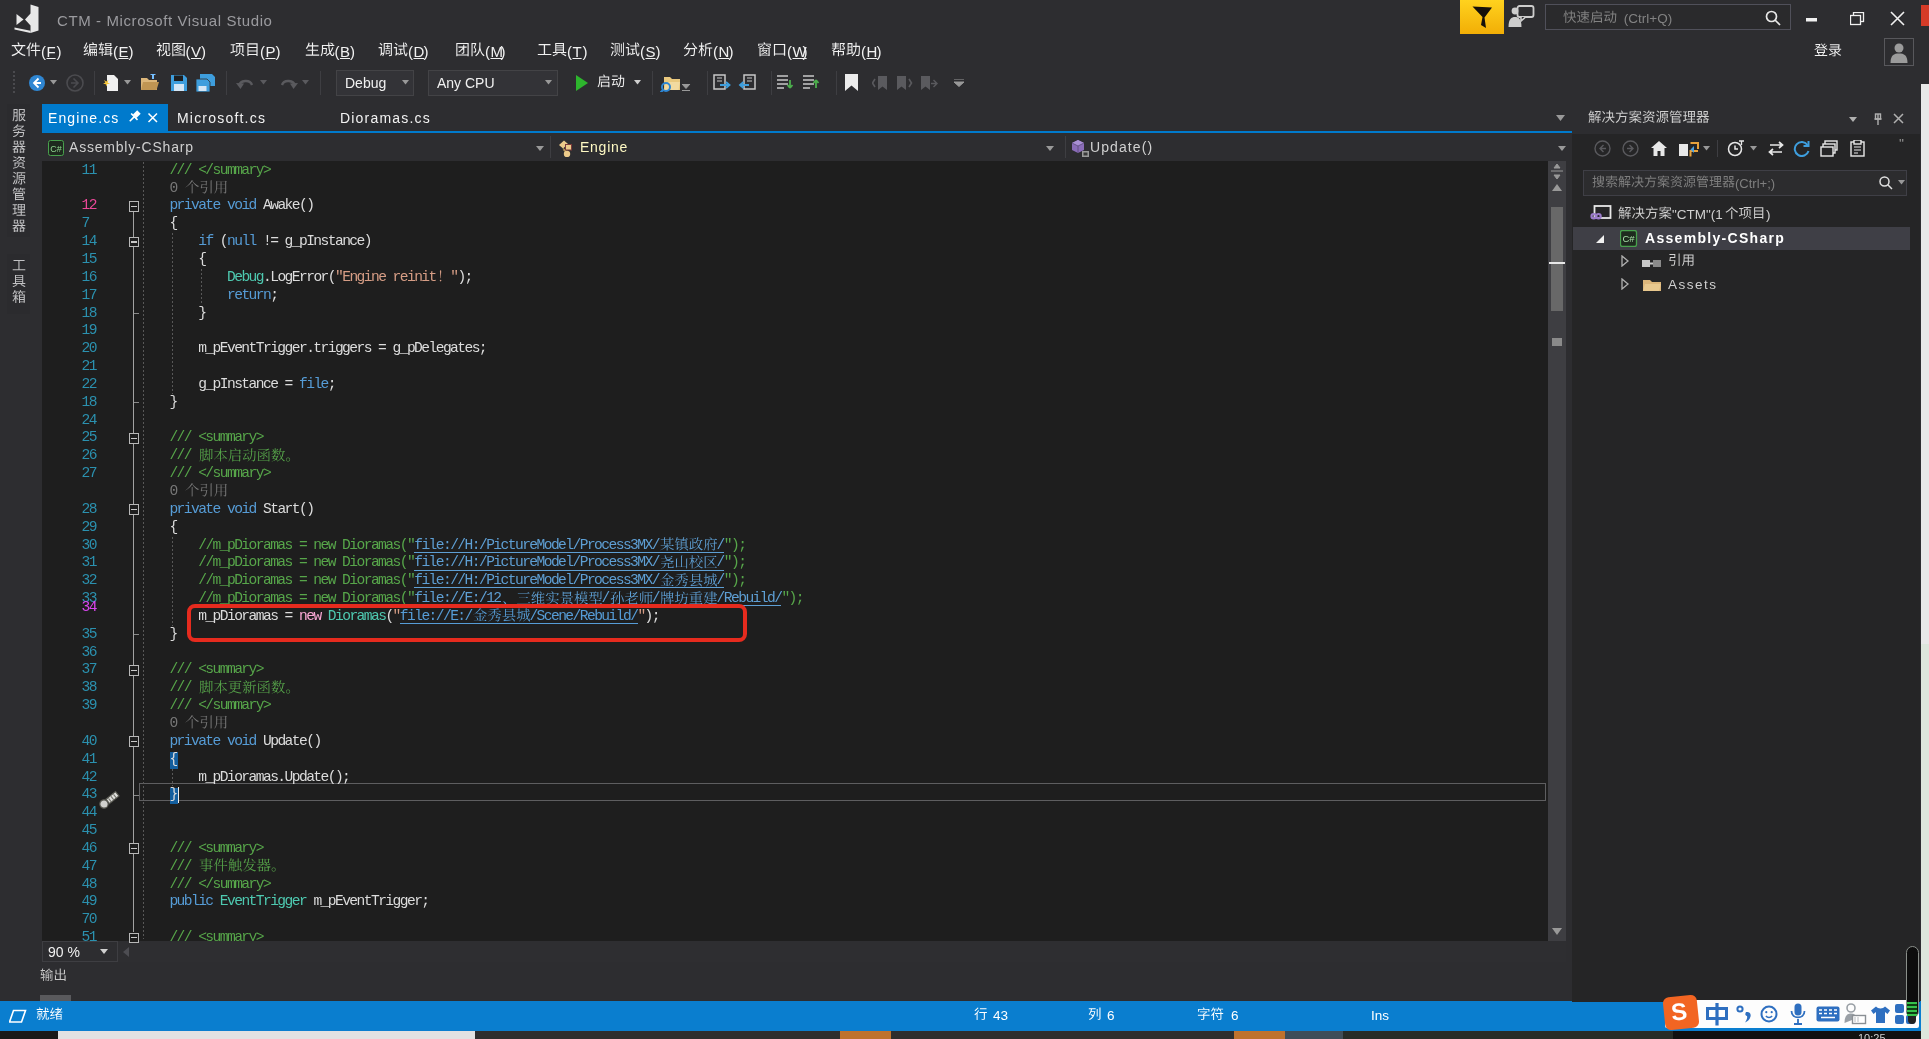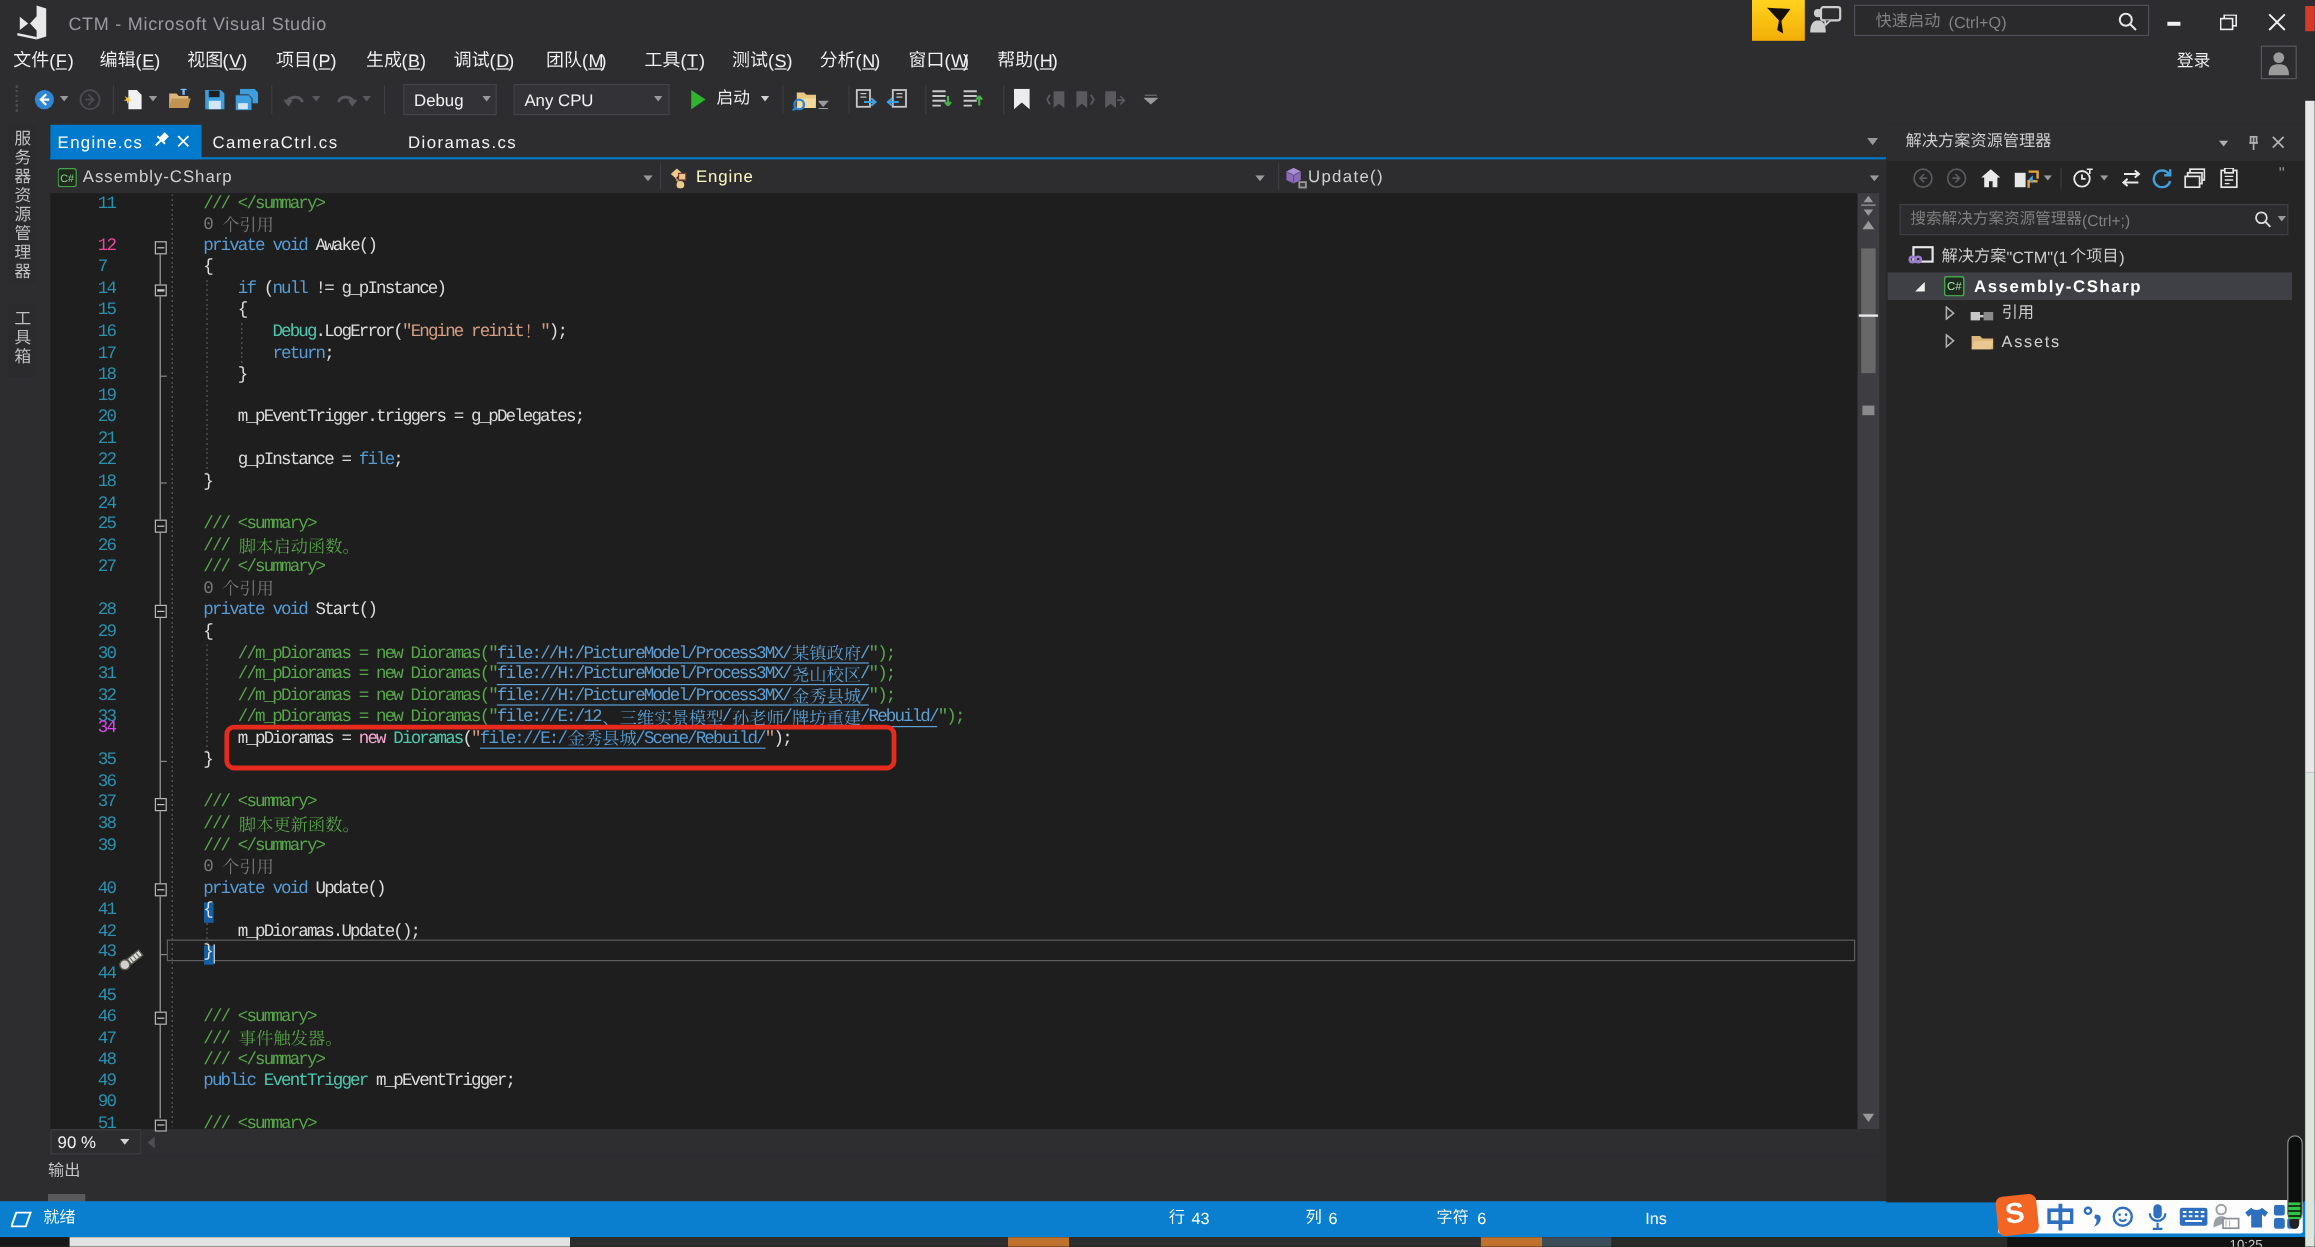--- a/index.html
+++ b/index.html
@@ -255,21 +255,21 @@
 <div style="position:absolute;left:48px;top:109.8px;font:400 14px 'Liberation Sans',sans-serif;color:#fff;white-space:pre;letter-spacing:1.1px;">Engine.cs</div>
 <svg style="position:absolute;left:125px;top:108px;" width="18" height="18" viewBox="0 0 18 18">
       <g transform="rotate(45 9 9)">
         <rect x="6.5" y="2" width="5" height="6" fill="#fff"></rect>
         <path d="M4.5 8.5 H13.5 M9 8.5 V15" stroke="#fff" stroke-width="1.6"></path>
       </g>
     </svg>
 <svg style="position:absolute;left:147px;top:112px;" width="12" height="12" viewBox="0 0 12 12">
       <path d="M1.5 1.5 L10 10 M10 1.5 L1.5 10" stroke="#fff" stroke-width="1.5"></path>
     </svg>
-<div style="position:absolute;left:177px;top:109.8px;font:400 14px 'Liberation Sans',sans-serif;color:#f2f2f2;white-space:pre;letter-spacing:1.2px;">CameraCtrl.cs</div>
+<div style="position:absolute;left:177px;top:109.8px;font:400 14px 'Liberation Sans',sans-serif;color:#f2f2f2;white-space:pre;letter-spacing:1.2px;">Microsoft.cs</div>
 <div style="position:absolute;left:340px;top:109.8px;font:400 14px 'Liberation Sans',sans-serif;color:#f2f2f2;white-space:pre;letter-spacing:1.2px;">Dioramas.cs</div>
 <div style="position:absolute;left:42px;top:131px;width:1530px;height:2px;background:#007acc;"></div>
 <svg style="position:absolute;left:1556px;top:115px;" width="10" height="8" viewBox="0 0 10 8">
       <path d="M0 0 H9 L4.5 6 Z" fill="#999"></path>
     </svg>
 <div style="position:absolute;left:42px;top:133px;width:1530px;height:28px;background:#2d2d30;"></div>
 <div style="position:absolute;left:550px;top:136px;width:1px;height:22px;background:#3e3e42;"></div>
 <div style="position:absolute;left:1065px;top:136px;width:1px;height:22px;background:#3e3e42;"></div>
 <svg style="position:absolute;left:48px;top:140px;" width="17" height="16" viewBox="0 0 17 16">
       <rect x="0.5" y="0.5" width="15" height="15" rx="2" fill="#1e2a1e" stroke="#48a14d"></rect>
@@ -337,21 +337,21 @@
 <div style="position:absolute;left:81.5px;top:732.8399999999999px;font:400 14.6px 'Liberation Mono',monospace;color:#2b91af;white-space:pre;line-height:17.8px;letter-spacing:-1.5609px">40</div>
 <div style="position:absolute;left:81.5px;top:750.685px;font:400 14.6px 'Liberation Mono',monospace;color:#2b91af;white-space:pre;line-height:17.8px;letter-spacing:-1.5609px">41</div>
 <div style="position:absolute;left:81.5px;top:768.53px;font:400 14.6px 'Liberation Mono',monospace;color:#2b91af;white-space:pre;line-height:17.8px;letter-spacing:-1.5609px">42</div>
 <div style="position:absolute;left:81.5px;top:786.375px;font:400 14.6px 'Liberation Mono',monospace;color:#2b91af;white-space:pre;line-height:17.8px;letter-spacing:-1.5609px">43</div>
 <div style="position:absolute;left:81.5px;top:804.22px;font:400 14.6px 'Liberation Mono',monospace;color:#2b91af;white-space:pre;line-height:17.8px;letter-spacing:-1.5609px">44</div>
 <div style="position:absolute;left:81.5px;top:822.065px;font:400 14.6px 'Liberation Mono',monospace;color:#2b91af;white-space:pre;line-height:17.8px;letter-spacing:-1.5609px">45</div>
 <div style="position:absolute;left:81.5px;top:839.9099999999999px;font:400 14.6px 'Liberation Mono',monospace;color:#2b91af;white-space:pre;line-height:17.8px;letter-spacing:-1.5609px">46</div>
 <div style="position:absolute;left:81.5px;top:857.7549999999999px;font:400 14.6px 'Liberation Mono',monospace;color:#2b91af;white-space:pre;line-height:17.8px;letter-spacing:-1.5609px">47</div>
 <div style="position:absolute;left:81.5px;top:875.5999999999999px;font:400 14.6px 'Liberation Mono',monospace;color:#2b91af;white-space:pre;line-height:17.8px;letter-spacing:-1.5609px">48</div>
 <div style="position:absolute;left:81.5px;top:893.4449999999999px;font:400 14.6px 'Liberation Mono',monospace;color:#2b91af;white-space:pre;line-height:17.8px;letter-spacing:-1.5609px">49</div>
-<div style="position:absolute;left:81.5px;top:911.29px;font:400 14.6px 'Liberation Mono',monospace;color:#2b91af;white-space:pre;line-height:17.8px;letter-spacing:-1.5609px">90</div>
+<div style="position:absolute;left:81.5px;top:911.29px;font:400 14.6px 'Liberation Mono',monospace;color:#2b91af;white-space:pre;line-height:17.8px;letter-spacing:-1.5609px">70</div>
 <div style="position:absolute;left:81.5px;top:929.135px;font:400 14.6px 'Liberation Mono',monospace;color:#2b91af;white-space:pre;line-height:17.8px;letter-spacing:-1.5609px">51</div>
 <div style="position:absolute;left:169.4px;top:161.8px;font:400 14.6px 'Liberation Mono',monospace;color:#57a64a;white-space:pre;line-height:17.8px;letter-spacing:-1.5609px">/// &lt;/summary&gt;</div>
 <div style="position:absolute;left:169.4px;top:179.645px;font:400 14.6px 'Liberation Mono',monospace;color:#787878;white-space:pre;line-height:17.8px;letter-spacing:-1.5609px">0 </div>
 <svg style="position:absolute;left:185.0px;top:180.0px;overflow:visible" width="43.2" height="14.5">
       <path fill="#787878" d="M7.3 1.2Q6.8 2 6.1 2.9Q5.4 3.7 4.6 4.5Q3.7 5.4 2.7 6.1Q1.7 6.8 0.6 7.4L0.5 7.2Q1.5 6.5 2.4 5.7Q3.3 4.9 4.1 4Q4.9 3 5.5 2.1Q6.2 1.2 6.5 0.3L8.2 0.7Q8.1 0.9 8 0.9Q7.9 1 7.6 1Q8.3 2 9.2 3Q10.2 3.9 11.4 4.7Q12.6 5.5 13.9 6L13.9 6.2Q13.5 6.3 13.3 6.6Q13.1 6.8 13 7.1Q11.1 6 9.7 4.5Q8.2 3 7.3 1.2ZM8.2 4.5Q8.1 4.6 8 4.7Q7.9 4.8 7.6 4.9V13.2Q7.6 13.3 7.5 13.3Q7.4 13.4 7.2 13.5Q7 13.5 6.8 13.5H6.7V4.3Z M17.7 4.5H17.3L17.4 4.5Q17.4 4.8 17.3 5.2Q17.2 5.7 17.1 6.2Q17.1 6.7 17 7.1Q16.9 7.6 16.8 7.9H16.9L16.5 8.4L15.5 7.6Q15.6 7.5 15.8 7.4Q16.1 7.3 16.3 7.3L15.9 7.8Q16 7.5 16.1 7Q16.2 6.6 16.3 6Q16.3 5.5 16.4 5Q16.5 4.5 16.5 4.1ZM27.1 0.6Q27.1 0.8 27 0.9Q26.9 1 26.6 1V13.1Q26.6 13.2 26.5 13.3Q26.4 13.4 26.2 13.4Q26 13.5 25.8 13.5H25.6V0.5ZM21.5 7.5V7.9H16.4L16.5 7.5ZM20.9 7.5 21.5 6.9 22.6 7.8Q22.5 7.9 22.4 8Q22.2 8 22 8Q21.9 9.3 21.7 10.3Q21.4 11.4 21.1 12.1Q20.8 12.8 20.4 13Q20.1 13.3 19.7 13.4Q19.3 13.6 18.8 13.6Q18.8 13.3 18.7 13.1Q18.7 13 18.5 12.8Q18.3 12.7 17.9 12.6Q17.5 12.5 17 12.5V12.2Q17.4 12.2 17.8 12.3Q18.3 12.3 18.7 12.3Q19.1 12.4 19.2 12.4Q19.5 12.4 19.6 12.3Q19.7 12.3 19.8 12.2Q20.1 12 20.3 11.3Q20.6 10.7 20.8 9.7Q21 8.7 21.1 7.5ZM20.6 1.3 21.2 0.7 22.3 1.6Q22.2 1.7 22.1 1.7Q21.9 1.8 21.7 1.8V5.2Q21.7 5.3 21.6 5.3Q21.4 5.4 21.3 5.5Q21.1 5.5 20.9 5.5H20.8V1.3ZM21.2 4.5V4.9H16.9V4.5ZM21.2 1.3V1.7H15.7L15.6 1.3Z M31.2 1.4V1.2V0.9L32.3 1.4H32.2V5.7Q32.2 6.7 32.1 7.7Q32 8.8 31.8 9.8Q31.5 10.8 31 11.8Q30.5 12.7 29.6 13.5L29.3 13.3Q30.2 12.3 30.6 11Q31 9.8 31.1 8.5Q31.2 7.1 31.2 5.7ZM31.7 4.7H40.6V5.1H31.7ZM31.7 1.4H40.8V1.8H31.7ZM31.6 8.2H40.6V8.6H31.6ZM40.2 1.4H40.1L40.6 0.7L41.9 1.7Q41.8 1.8 41.6 1.9Q41.4 1.9 41.2 2V12.1Q41.2 12.5 41.1 12.7Q41 13 40.7 13.2Q40.3 13.4 39.6 13.5Q39.6 13.2 39.5 13.1Q39.5 12.9 39.3 12.8Q39.1 12.6 38.8 12.6Q38.5 12.5 38 12.4V12.2Q38 12.2 38.3 12.2Q38.5 12.2 38.8 12.2Q39.2 12.3 39.5 12.3Q39.8 12.3 39.9 12.3Q40.1 12.3 40.2 12.2Q40.2 12.1 40.2 12ZM35.6 1.4H36.5V13.1Q36.5 13.1 36.3 13.2Q36.1 13.4 35.7 13.4H35.6Z"></path>
     </svg>
 <div style="position:absolute;left:169.4px;top:197.49px;font:400 14.6px 'Liberation Mono',monospace;color:#569cd6;white-space:pre;line-height:17.8px;letter-spacing:-1.5609px">private</div>
 <div style="position:absolute;left:219.8px;top:197.49px;font:400 14.6px 'Liberation Mono',monospace;color:#dcdcdc;white-space:pre;line-height:17.8px;letter-spacing:-1.5609px"> </div>
 <div style="position:absolute;left:227.0px;top:197.49px;font:400 14.6px 'Liberation Mono',monospace;color:#569cd6;white-space:pre;line-height:17.8px;letter-spacing:-1.5609px">void</div>
 <div style="position:absolute;left:263.0px;top:197.49px;font:400 14.6px 'Liberation Mono',monospace;color:#dcdcdc;white-space:pre;line-height:17.8px;letter-spacing:-1.5609px">Awake()</div>

